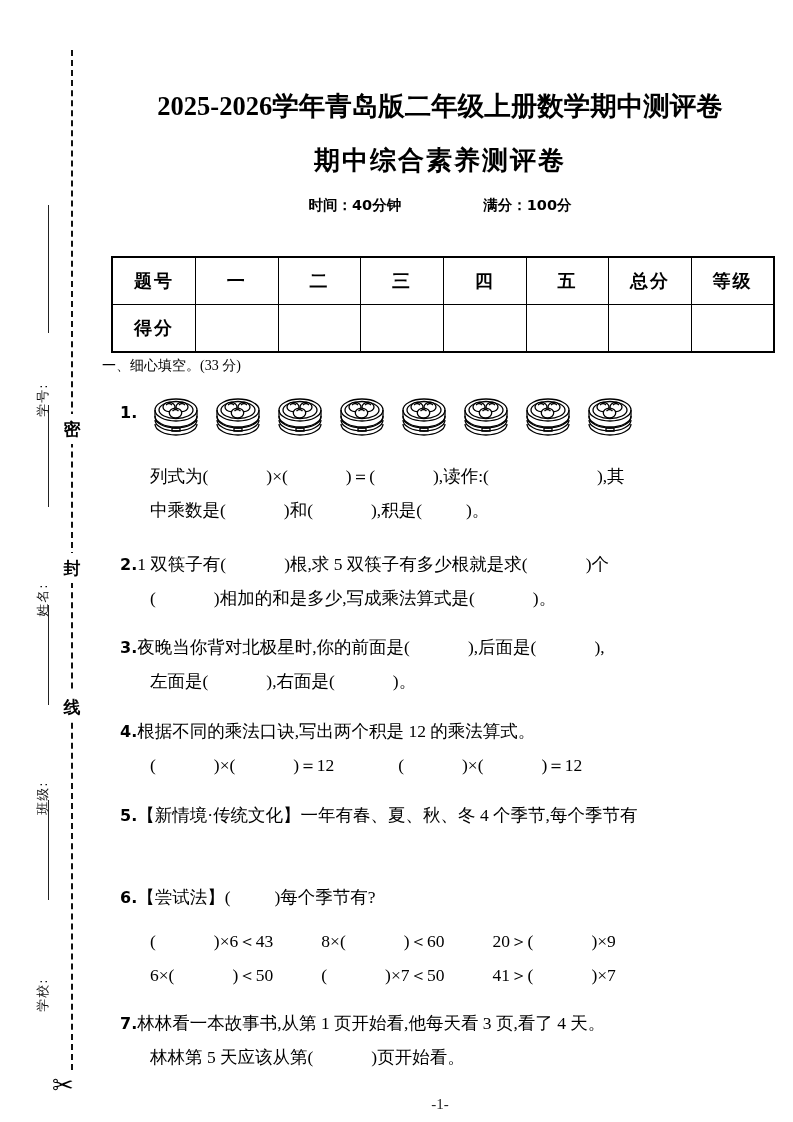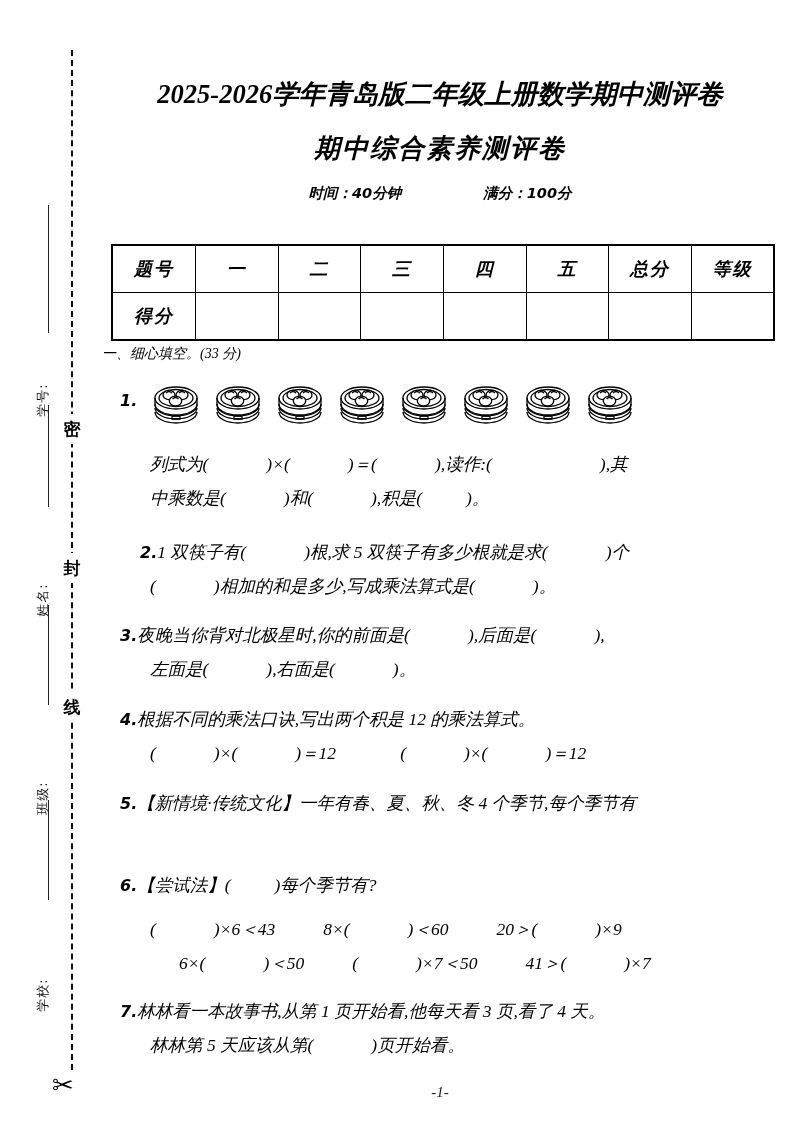--- a/index.html
+++ b/index.html
@@ -85,24 +85,23 @@
     font-size: 26px;
     line-height: 26px;
     color: #000;
     font-family: "DejaVu Sans", sans-serif;
   }
 
   
   .sheet {
     position: absolute;
     left: 100px;
-    top: 0;
+    top: 12px;
     width: 693px;
     height: 956px;
-    font-style: italic;
   }
 
   .doc-title {
     position: absolute;
     left: 0;
     top: 76px;
     width: 680px;
     text-align: center;
     font-family: "Liberation Serif", "DejaVu Serif", serif;
     font-weight: bold;
@@ -396,21 +395,21 @@
         </svg></div>
     </div>
 
   <div class="q" style="left:50px; top:481px;">
     <span>中乘数是(</span><span class="blank-m"></span><span>)和(</span><span class="blank-m"></span><span>),积是(</span><span class="blank-s"></span><span>)。</span>
   </div>
   <div class="q" style="left:50px; top:447px;">
     <span>列式为(</span><span class="blank-m"></span><span>)×(</span><span class="blank-m"></span><span>)＝(</span><span class="blank-m"></span><span>),读作:(</span><span class="blank-xl"></span><span>),其</span>
   </div>
 
-  <div class="q" style="left:20px; top:535px;margin-left:20px;">
+  <div class="q" style="left:20px; top:535px;">
     <span class="qnum">2.</span><span>1 双筷子有(</span><span class="blank-m"></span><span>)根,求 5 双筷子有多少根就是求(</span><span class="blank-m"></span><span>)个</span>
   </div>
   <div class="q" style="left:50px; top:569px;">
     <span>(</span><span class="blank-m"></span><span>)相加的和是多少,写成乘法算式是(</span><span class="blank-m"></span><span>)。</span>
   </div>
 
   <div class="q" style="left:20px; top:618px;">
     <span class="qnum">3.</span><span>夜晚当你背对北极星时,你的前面是(</span><span class="blank-m"></span><span>),后面是(</span><span class="blank-m"></span><span>),</span>
   </div>
   <div class="q" style="left:50px; top:652px;">
@@ -427,21 +426,21 @@
   <div class="q" style="left:20px; top:786px;">
     <span class="qnum">5.</span><span>【新情境·传统文化】一年有春、夏、秋、冬 4 个季节,每个季节有</span>
   </div>
 
   <div class="q" style="left:20px; top:868px;">
     <span class="qnum">6.</span><span>【尝试法】(</span><span class="blank-s"></span><span>)每个季节有?</span>
   </div>
   <div class="q" style="left:50px; top:912px;">
     <span>(</span><span class="blank-m"></span><span>)×6＜43</span><span class="sp-lg"></span><span>8×(</span><span class="blank-m"></span><span>)＜60</span><span class="sp-lg"></span><span>20＞(</span><span class="blank-m"></span><span>)×9</span>
   </div>
-  <div class="q" style="left:50px; top:946px;margin-left:29px;">
+  <div class="q" style="left:50px; top:946px;">
     <span>6×(</span><span class="blank-m"></span><span>)＜50</span><span class="sp-lg"></span><span>(</span><span class="blank-m"></span><span>)×7＜50</span><span class="sp-lg"></span><span>41＞(</span><span class="blank-m"></span><span>)×7</span>
   </div>
 
   <div class="q" style="left:20px; top:994px;">
     <span class="qnum">7.</span><span>林林看一本故事书,从第 1 页开始看,他每天看 3 页,看了 4 天。</span>
   </div>
   <div class="q" style="left:50px; top:1028px;">
     <span>林林第 5 天应该从第(</span><span class="blank-m"></span><span>)页开始看。</span>
   </div>
 

